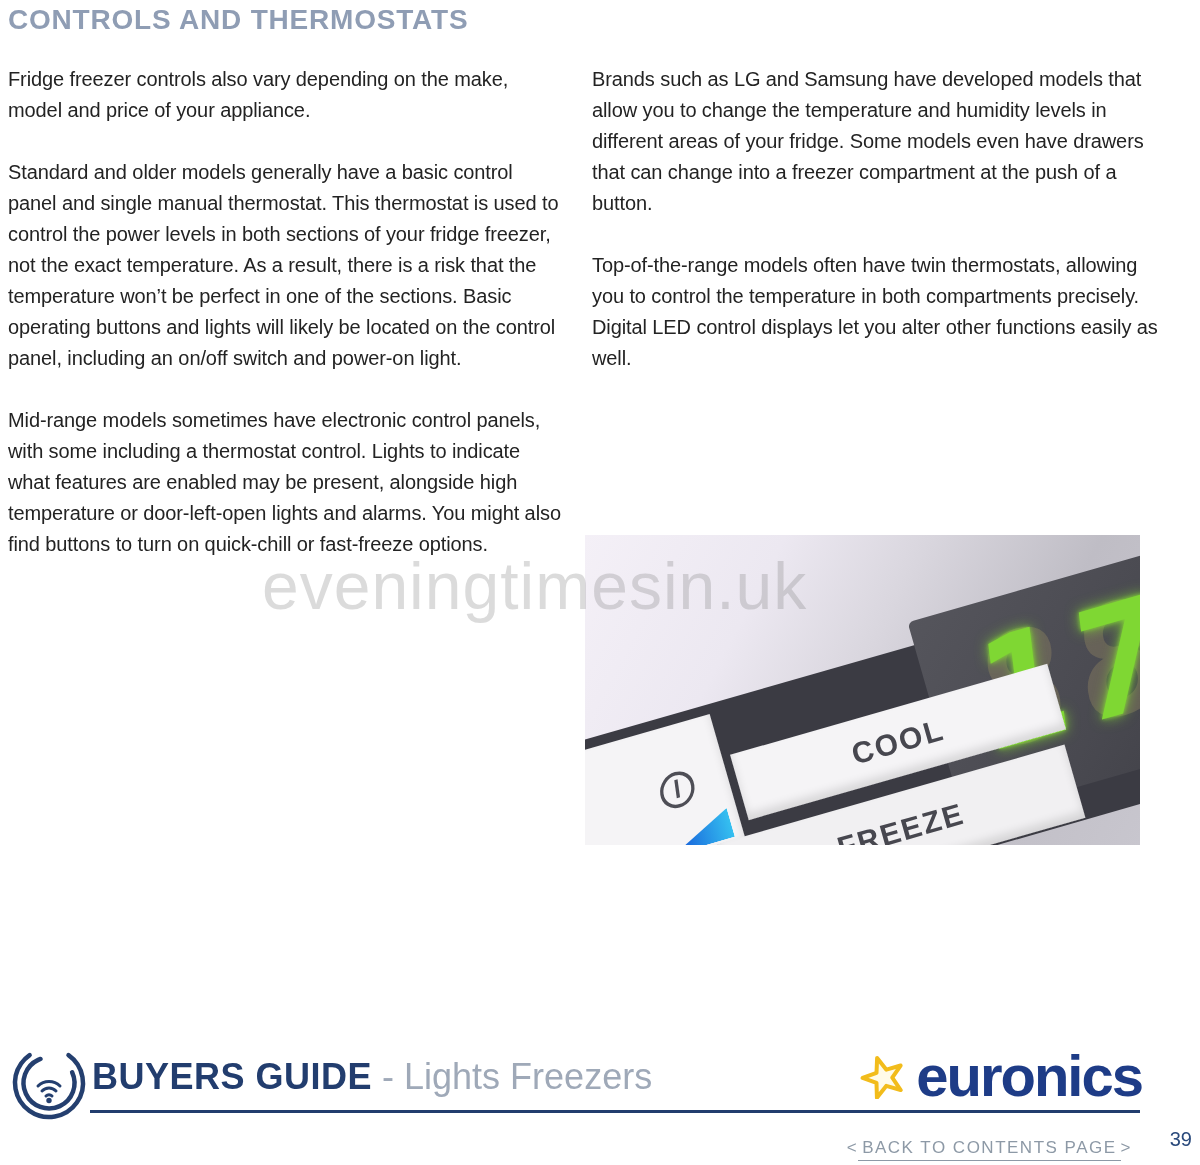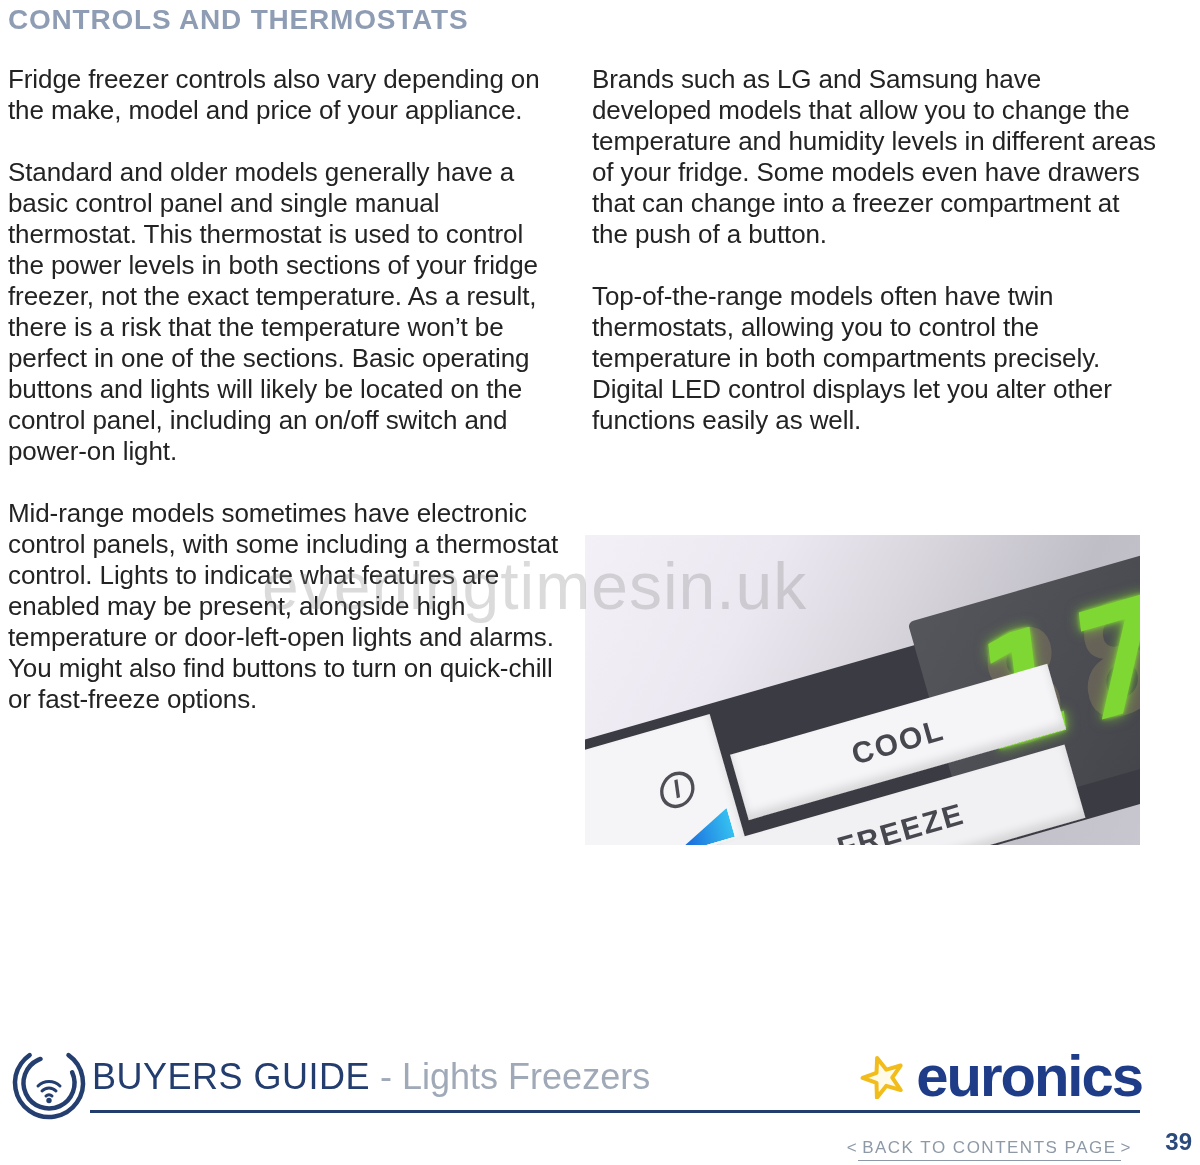--- a/index.html
+++ b/index.html
@@ -6,21 +6,21 @@
     --title:#8f9db4; --body-text:#232323; --navy:#223d6e; --euronics-blue:#1e3c87;
     --star-yellow:#f2bc1b; --footer-gray:#9fa9b8; --link-gray:#8d99a6; --page-number:#2a4a7c;
     --led-green:#7fd733; --led-blue:#35c0f0; --photo-charcoal:#3b3b43; --display-bg:#494950;
   }
   *{margin:0;padding:0;box-sizing:border-box;}
   html,body{background:#fff;}
   .page{position:relative;width:1200px;height:1165px;background:#fff;overflow:hidden;
         font-family:"Liberation Sans",sans-serif;}
   .page-title{position:absolute;left:8px;top:4px;font-size:28px;font-weight:bold;
         color:var(--title);letter-spacing:.8px;}
-  .col{position:absolute;top:64px;font-size:26px;line-height:31px;color:var(--body-text);
+  .col{position:absolute;top:64px;font-size:20px;line-height:31px;color:var(--body-text);
         letter-spacing:-.1px;}
   .col.left{left:8px;width:558px;}
   .col.right{left:592px;width:566px;}
   .col p{margin:0 0 31px 0;}
   .watermark{position:absolute;left:262px;top:548px;font-size:66px;letter-spacing:1px;
         color:rgba(125,125,125,.28);z-index:5;pointer-events:none;white-space:nowrap;}
   
   .photo{position:absolute;left:585px;top:535px;width:555px;height:310px;overflow:hidden;z-index:1;
         background:linear-gradient(118deg,#f4f0f7 0%,#ece8f1 28%,#d9d6de 48%,#bfbdc5 72%,#c8c6ce 100%);}
   .charcoal-band{position:absolute;left:-80px;top:110px;width:850px;height:215px;
@@ -43,30 +43,30 @@
   .freeze-strip{left:135px;top:258px;width:362px;height:76px;display:flex;align-items:center;
         justify-content:center;background:#f1f0f2;}
   .strip-label{font-size:30px;font-weight:600;letter-spacing:2px;color:#47474f;}
   .power-symbol{position:absolute;left:98px;top:42px;transform:skewX(-8deg);}
   .blue-led{position:absolute;left:85px;top:281px;width:62px;height:30px;
         background:linear-gradient(90deg,#1355d8,var(--led-blue));transform:rotate(-16deg);
         clip-path:polygon(0 100%,100% 0,100% 100%);}
   
   .footer-icon{position:absolute;left:10px;top:1044px;}
   .brand{position:absolute;left:92px;top:1056px;font-size:36px;white-space:nowrap;}
-  .brand .main{font-weight:normal;color:var(--navy);letter-spacing:.5px;}
+  .brand .main{font-weight:bold;color:var(--navy);letter-spacing:.5px;}
   .brand .sub{color:var(--footer-gray);font-weight:400;}
   .footer-rule{position:absolute;left:90px;top:1110px;width:1050px;height:3px;background:var(--navy);}
   .euronics{position:absolute;right:58px;top:1042px;display:flex;align-items:center;gap:10px;}
   .euronics .wordmark{font-size:58px;font-weight:bold;color:var(--euronics-blue);
         letter-spacing:-2px;}
   .backlink{position:absolute;right:68px;top:1138px;font-size:17px;letter-spacing:1.5px;
         color:var(--link-gray);cursor:pointer;white-space:nowrap;}
   .backlink .label{border-bottom:1.5px solid var(--link-gray);padding:0 4px 3px 4px;}
-  .pagenum{position:absolute;right:8px;top:1128px;font-size:24px;font-weight:700;
+  .pagenum{position:absolute;right:8px;top:1128px;font-size:20px;font-weight:400;
         color:var(--page-number);}
 </style>
 </head>
 <body>
 
 <div class="page">
 
   <h1 class="page-title">CONTROLS AND THERMOSTATS</h1>
 
   <div class="col left">

